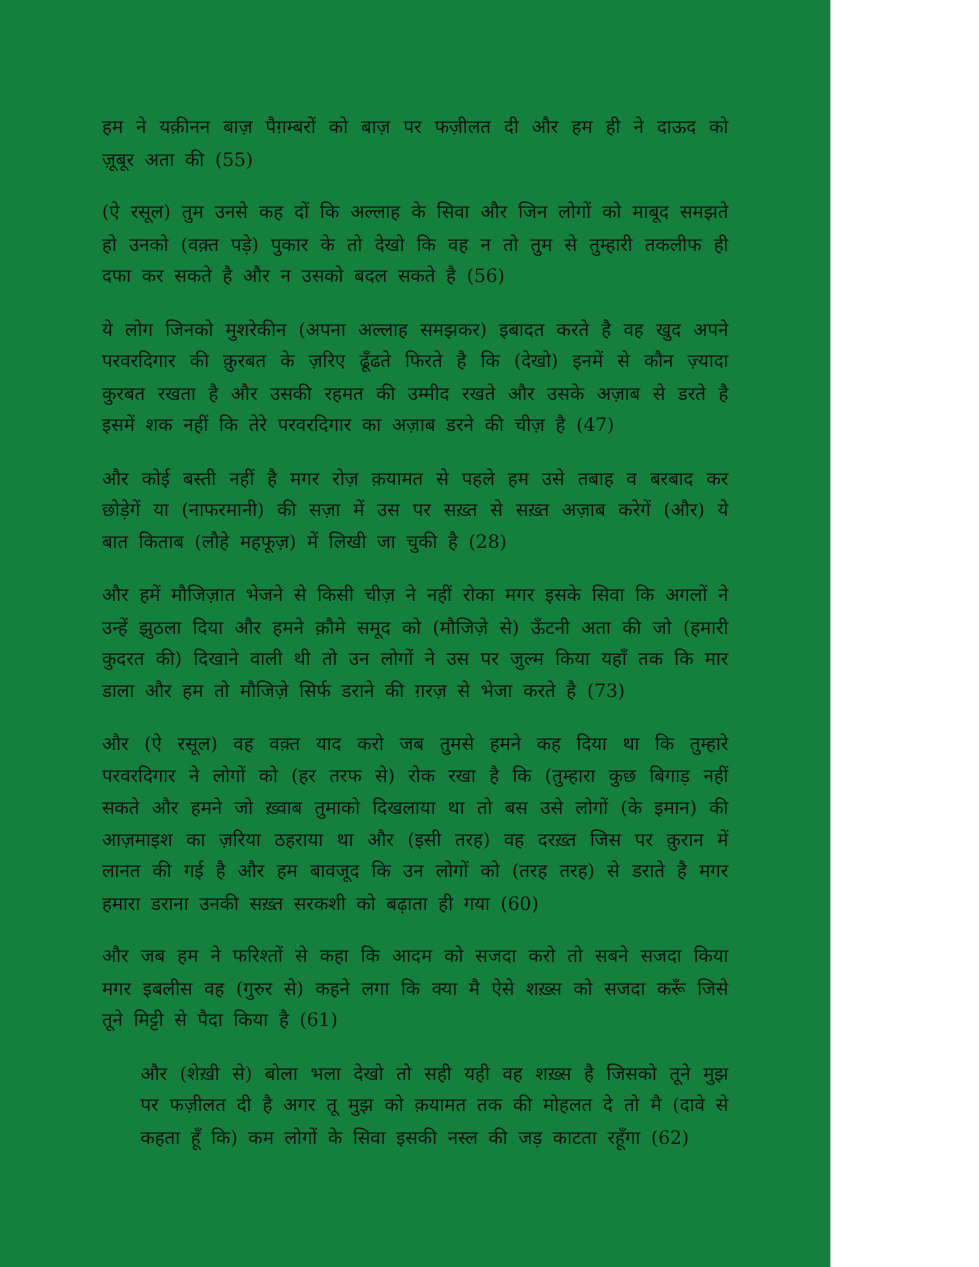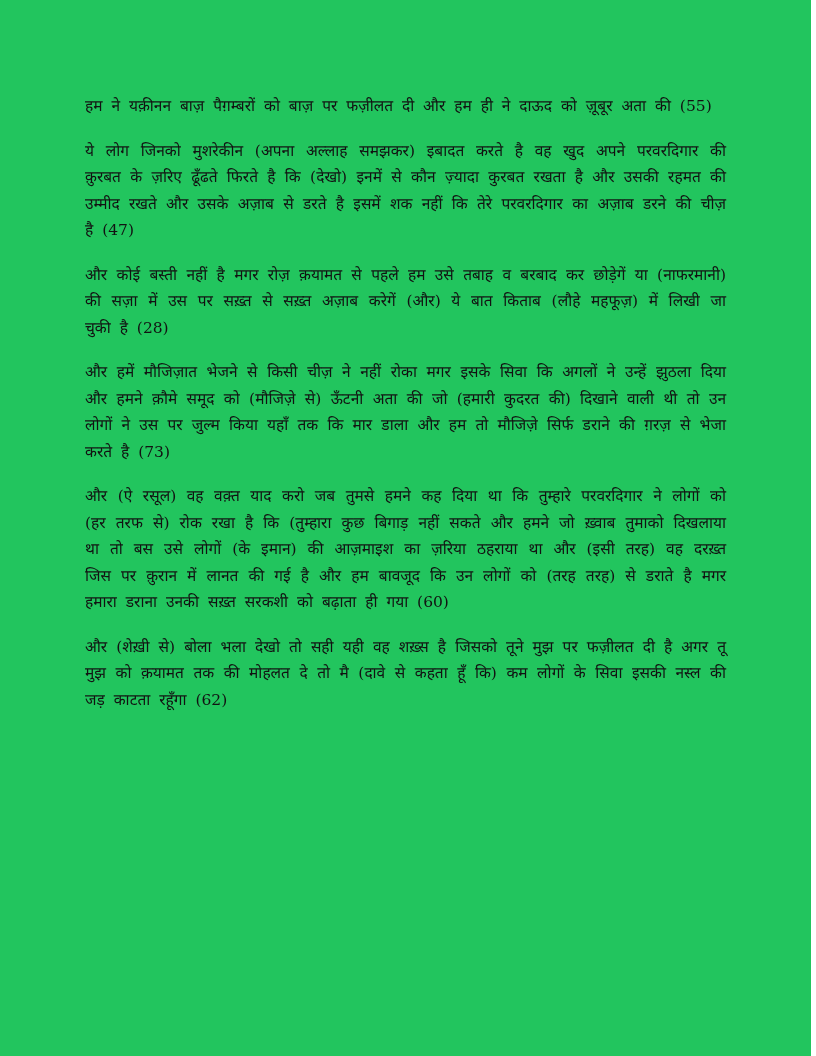--- a/index.html
+++ b/index.html
@@ -7,41 +7,44 @@
     padding: 0;
     background: #ffffff;
   }
   body {
     width: 816px;
     height: 1056px;
     overflow: hidden;
   }
   .page {
     box-sizing: border-box;
-    width: 811px;
+    width: 692px;
     height: 1056px;
     padding: 93px 85px 16px 85px;
-    background: #22c55e;
+    background: #15803d;
     font-family: "DejaVu Serif", "Liberation Serif", serif;
     font-size: 15.5px;
     line-height: 26.5px;
     color: #121212;
   }
   .page p {
     margin: 0 0 18px 0;
     text-align: justify;
     word-spacing: 4px;
   }
   .page p:last-child {
     margin-bottom: 0;
+    margin-left: 32px;
   }
 </style>
 </head>
 <body>
 
 <div class="page">
   <p>हम ने यक़ीनन बाज़ पैग़म्बरों को बाज़ पर फज़ीलत दी और हम ही ने दाऊद को ज़ूबूर अता की (55)</p>
+  <p>(ऐ रसूल) तुम उनसे कह दों कि अल्लाह के सिवा और जिन लोगों को माबूद समझते हो उनको (वक़्त पड़े) पुकार के तो देखो कि वह न तो तुम से तुम्हारी तकलीफ ही दफा कर सकते है और न उसको बदल सकते है (56)</p>
   <p>ये लोग जिनको मुशरेकीन (अपना अल्लाह समझकर) इबादत करते है वह खुद अपने परवरदिगार की क़ुरबत के ज़रिए ढूँढते फिरते है कि (देखो) इनमें से कौन ज़्यादा कुरबत रखता है और उसकी रहमत की उम्मीद रखते और उसके अज़ाब से डरते है इसमें शक नहीं कि तेरे परवरदिगार का अज़ाब डरने की चीज़ है (47)</p>
   <p>और कोई बस्ती नहीं है मगर रोज़ क़यामत से पहले हम उसे तबाह व बरबाद कर छोड़ेगें या (नाफरमानी) की सज़ा में उस पर सख़्त से सख़्त अज़ाब करेगें (और) ये बात किताब (लौहे महफूज़) में लिखी जा चुकी है (28)</p>
   <p>और हमें मौजिज़ात भेजने से किसी चीज़ ने नहीं रोका मगर इसके सिवा कि अगलों ने उन्हें झुठला दिया और हमने क़ौमे समूद को (मौजिज़े से) ऊँटनी अता की जो (हमारी कुदरत की) दिखाने वाली थी तो उन लोगों ने उस पर जुल्म किया यहाँ तक कि मार डाला और हम तो मौजिज़े सिर्फ डराने की ग़रज़ से भेजा करते है (73)</p>
   <p>और (ऐ रसूल) वह वक़्त याद करो जब तुमसे हमने कह दिया था कि तुम्हारे परवरदिगार ने लोगों को (हर तरफ से) रोक रखा है कि (तुम्हारा कुछ बिगाड़ नहीं सकते और हमने जो ख़्वाब तुमाको दिखलाया था तो बस उसे लोगों (के इमान) की आज़माइश का ज़रिया ठहराया था और (इसी तरह) वह दरख़्त जिस पर क़ुरान में लानत की गई है और हम बावजूद कि उन लोगों को (तरह तरह) से डराते है मगर हमारा डराना उनकी सख़्त सरकशी को बढ़ाता ही गया (60)</p>
+  <p>और जब हम ने फरिश्तों से कहा कि आदम को सजदा करो तो सबने सजदा किया मगर इबलीस वह (गुरुर से) कहने लगा कि क्या मै ऐसे शख़्स को सजदा करूँ जिसे तूने मिट्टी से पैदा किया है (61)</p>
   <p>और (शेख़ी से) बोला भला देखो तो सही यही वह शख़्स है जिसको तूने मुझ पर फज़ीलत दी है अगर तू मुझ को क़यामत तक की मोहलत दे तो मै (दावे से कहता हूँ कि) कम लोगों के सिवा इसकी नस्ल की जड़ काटता रहूँगा (62)</p>
 </div>
 
 </body></html>

